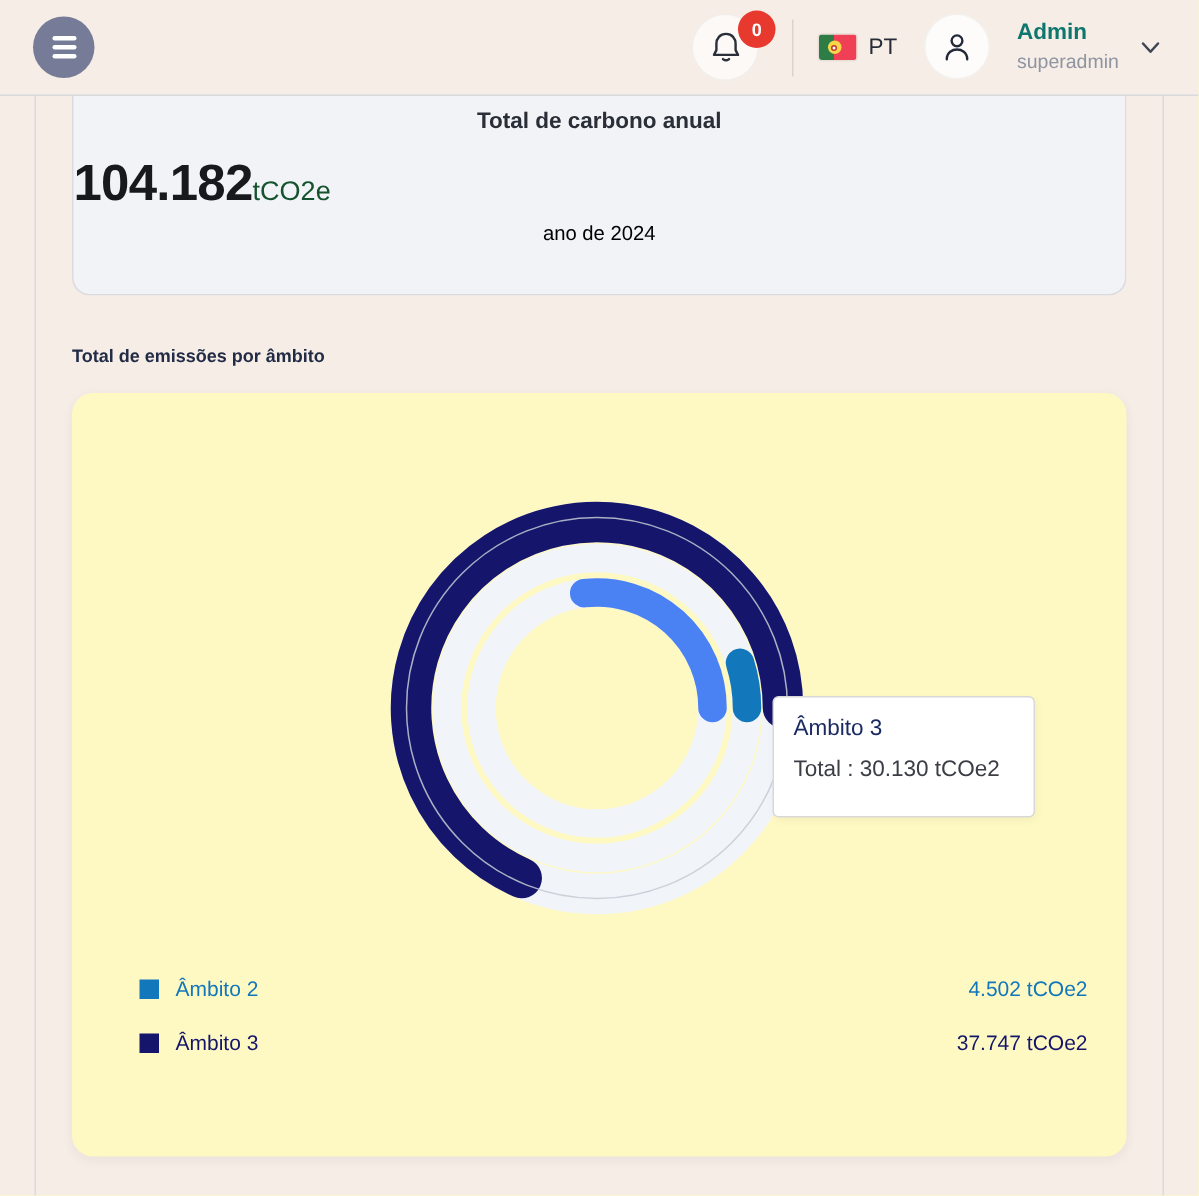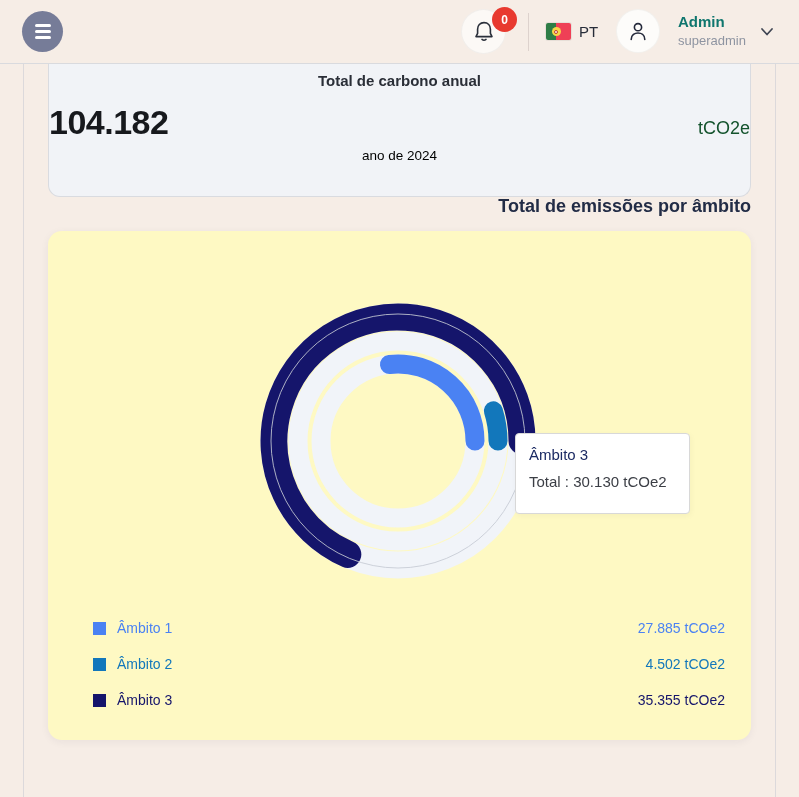--- a/index.html
+++ b/index.html
@@ -57,25 +57,25 @@
     position:absolute; top:64px; left:23px; width:753px; bottom:0;
     border-left:1px solid #dcd9db; border-right:1px solid #dcd9db;
     padding:0 24px;
   }
   .summary-card {
     width:703px; height:133px; background:#f1f3f7;
     border:1px solid #d9dbe0; border-top:none; border-radius:0 0 12px 12px;
     text-align:center; padding-top:8px;
   }
   .summary-title { font-size:15px; font-weight:600; color:#2a2e37; line-height:18px; }
-  .summary-value-row { margin-top:13px; height:41px; display:flex; align-items:baseline; justify-content:space-between; }
+  .summary-value-row { margin-top:13px; height:41px; display:flex; align-items:baseline; justify-content:flex-start; }
   .summary-value { font-size:34px; font-weight:800; color:#17191d; letter-spacing:-0.5px; }
   .summary-unit { font-size:18px; color:#14532d; margin-left:0; }
   .summary-period { margin-top:4px; font-size:13.5px; color:#000000; }
-  .section-title { font-size:18px; font-weight:bold; color:#222c46; line-height:18px;text-align:right; }
+  .section-title { margin-top:31px; font-size:12px; font-weight:bold; color:#222c46; line-height:18px; }
   
   .chart-card {
     margin-top:16px; width:703px; height:509px; background:#fef9c3;
     border-radius:14px; box-shadow:0 2px 8px rgba(40,40,60,0.06);
     position:relative;
   }
   .chart-wrap { position:relative; width:703px; height:372px; }
   .chart-wrap svg { display:block; }
   .chart-tooltip {
     position:absolute; left:467px; top:202px; width:175px; height:81px;
@@ -161,29 +161,24 @@
           <circle cx="350" cy="210" r="127" fill="none" stroke="#c6cad3" stroke-width="1" opacity="0.85"></circle>
         </svg>
       <div class="chart-tooltip">
         <div class="tooltip-title">Âmbito 3</div>
         <div class="tooltip-body">Total : 30.130 tCOe2</div>
       </div>
     </div>
 
     <div class="legend">
       <div class="legend-row">
-        <span class="legend-sq" style="background: rgb(74, 130, 243);"></span>
-        <span class="legend-label" style="color: rgb(74, 130, 243);">Âmbito 1</span>
-        <span class="legend-value" style="color: rgb(74, 130, 243);">27.885 tCOe2</span>
-      </div>
-      <div class="legend-row">
         <span class="legend-sq" style="background: rgb(18, 119, 187);"></span>
         <span class="legend-label" style="color: rgb(18, 119, 187);">Âmbito 2</span>
         <span class="legend-value" style="color: rgb(18, 119, 187);">4.502 tCOe2</span>
       </div>
       <div class="legend-row">
         <span class="legend-sq" style="background: rgb(21, 21, 107);"></span>
         <span class="legend-label" style="color: rgb(21, 21, 107);">Âmbito 3</span>
-        <span class="legend-value" style="color: rgb(21, 21, 107);">35.355 tCOe2</span>
+        <span class="legend-value" style="color: rgb(21, 21, 107);">37.747 tCOe2</span>
       </div>
     </div>
   </div>
 </div>
 
 </body></html>

